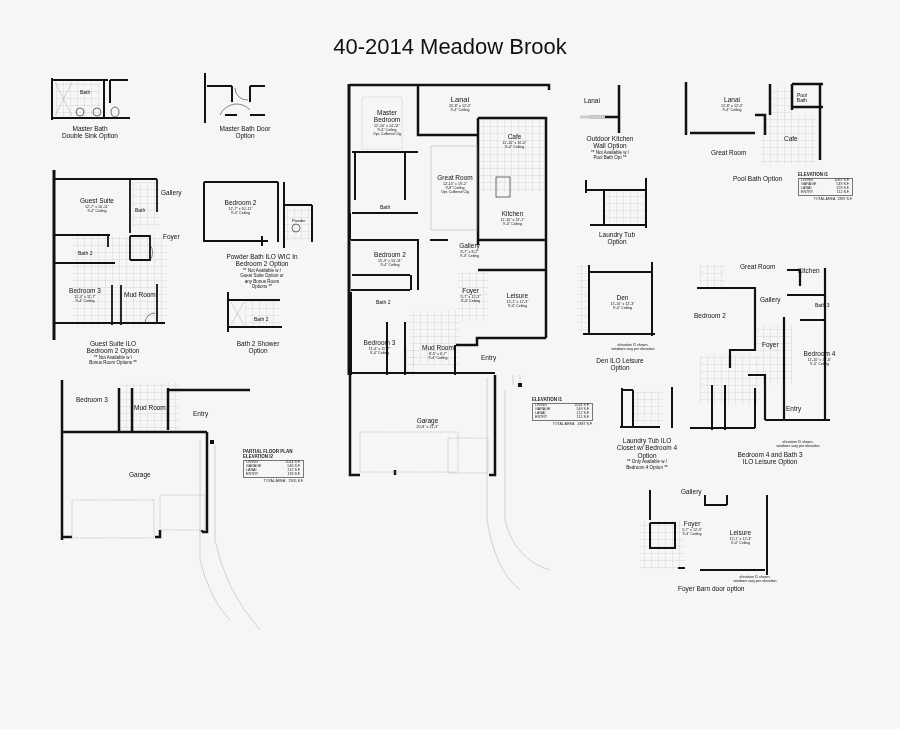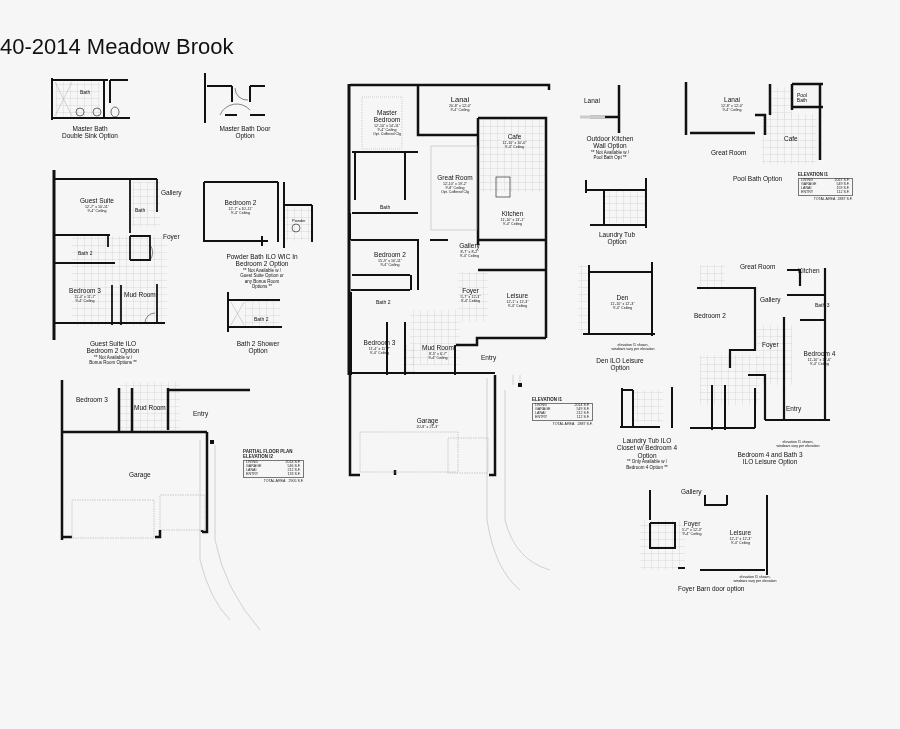--- a/index.html
+++ b/index.html
@@ -1,18 +1,18 @@
 <!DOCTYPE html>
 <html><head>
 <meta charset="utf-8">
 <style>
   html, body { margin:0; padding:0; }
   body { width:900px; height:729px; background:#f6f6f6; position:relative; overflow:hidden;
          font-family:"Liberation Sans", sans-serif; color:#111; }
-  #title { position:absolute; left:0; top:34px; width:900px; font-size:22px; color:#111; }
+  #title { position:absolute; left:0; top:34px; width:900px; text-align:center; font-size:22px; color:#111; }
   svg#plan { position:absolute; left:0; top:0; }
   .lbl { position:absolute; text-align:center; white-space:nowrap; line-height:1.05; color:#111; }
   .rm { font-size:6.5px; }
   .rm-big { font-size:7.5px; }
   .dim { font-size:3.6px; line-height:1.2; }
   .cap { font-size:6.5px; line-height:1.15; }
   .note { font-size:4.5px; line-height:1.2; }
   .tbl { position:absolute; font-size:3.6px; color:#222; }
   .tbl .th { font-size:4.5px; font-weight:bold; }
   .tbl table { border:0.6px solid #777; border-collapse:collapse; margin-top:1px; }

